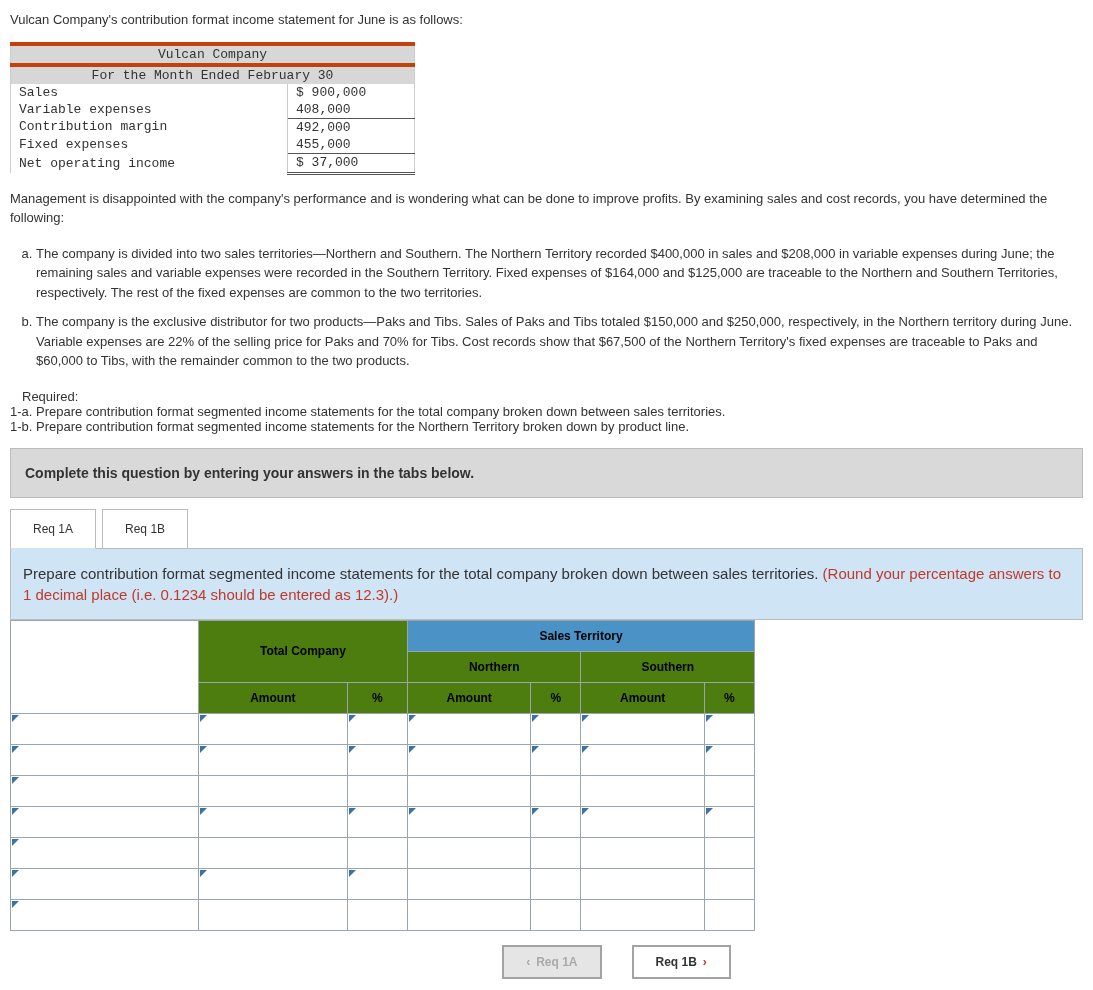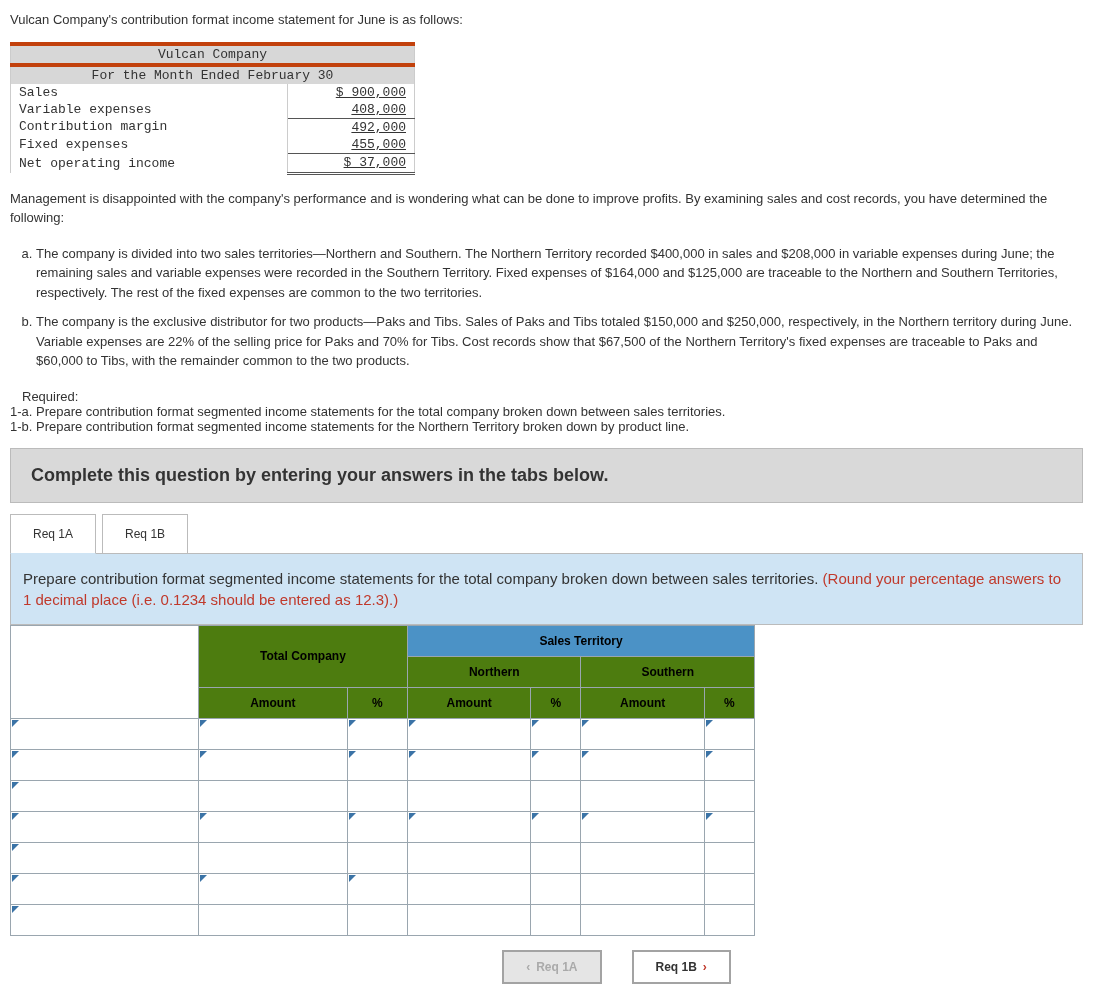--- a/index.html
+++ b/index.html
@@ -24,42 +24,42 @@
   .income-statement td {
     padding: 1px 8px;
     border-left: 1px solid #ccc;
     border-right: 1px solid #ccc;
   }
   .income-statement .header-row td {
     background: #d7d7d7;
     text-align: center;
   }
   .income-statement .header-row td:first-child { border-top: 4px solid #c2410c; }
-  .income-statement .amount { text-align: right; width: 110px; text-decoration: underline; }
+  .income-statement .amount { width: 110px; }
   .income-statement .label { width: 260px; }
   .income-statement .underline td.amount { border-bottom: 1px solid #555; }
   .income-statement .double td.amount { border-bottom: 3px double #555; padding-bottom:2px; }
 
   ol.letter-list {
     list-style: lower-alpha;
     padding-left: 26px;
     margin: 16px 0;
   }
   ol.letter-list li { margin-bottom: 10px; line-height: 1.5; }
 
   .required-block { margin: 18px 0 10px 0; }
   .required-block .hdr { font-weight: normal; padding-left: 12px; }
 
   .instruction-bar {
     background: #d9d9d9;
     border: 1px solid #bbb;
-    padding: 16px 20px;
+    padding: 16px 14px;
     font-weight: bold;
     margin: 14px 0 10px 0;
-    font-size: 18px;
+    font-size: 14px;
   }
 
   .tab-strip {
     display: flex;
     gap: 6px;
     margin: 8px 0 0 0;
   }
   .tab {
     border: 1px solid #bbb;
     background: #fff;

